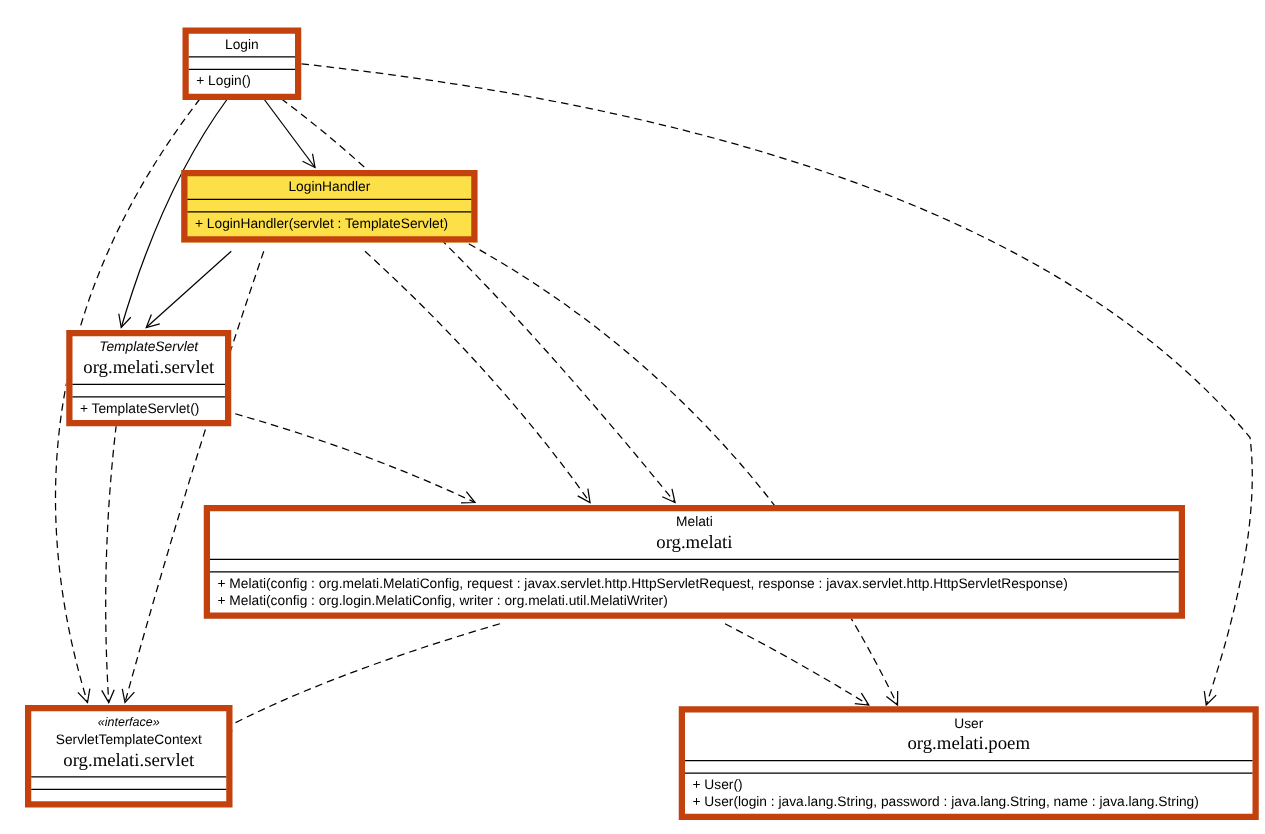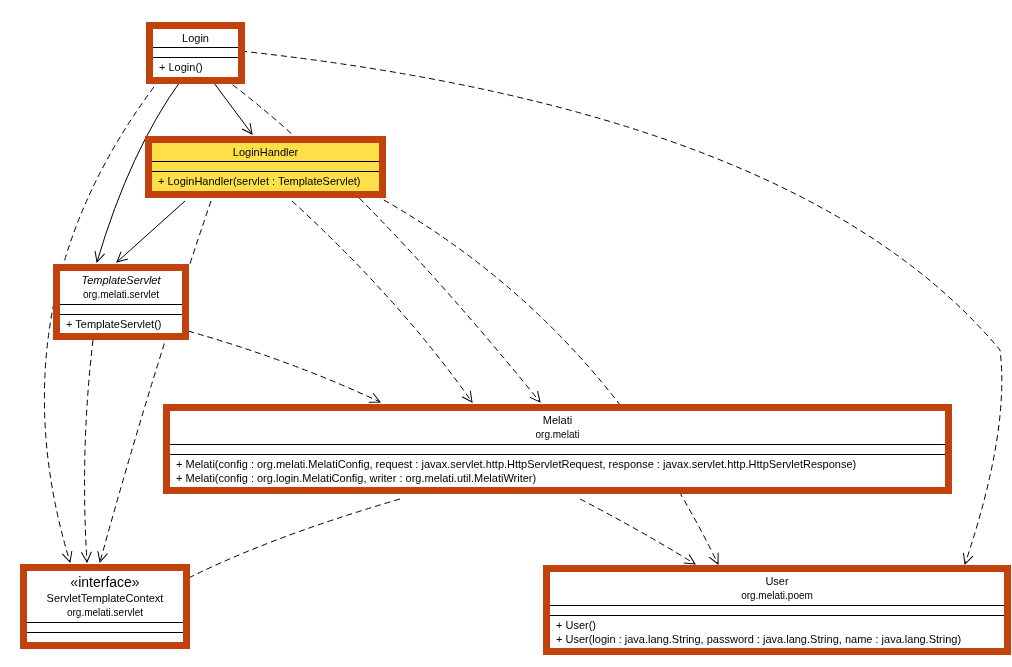--- a/index.html
+++ b/index.html
@@ -1,25 +1,25 @@
 <!DOCTYPE html>
 <html><head>
 <meta charset="utf-8">
 <style>
 body { margin:0; padding:0; font-family:Arial,Helvetica,sans-serif; background:#fff; }
 .canvas { position:relative; width:1012px; height:667px; }
-.uml-class { position:absolute; border:7px solid #c2410c; background:#fff; font-size:11px; }
+.uml-class { position:absolute; border:5px solid #c2410c; background:#fff; font-size:11px; }
 .uml-class.highlight { background:#fde047; }
 .uml-class .row { border-bottom:1px solid #000; padding:2px 6px; text-align:center; line-height:1.3; }
 .uml-class .row.empty { height:9px; padding:0; }
 .uml-class .row:last-child { border-bottom:none; }
 .uml-class .row.left { text-align:left; }
 .uml-class .name { font-weight:normal; }
-.uml-class .pkg { font-size:10px; }
-.uml-class .stereo { font-size:14px; }
+.uml-class .pkg { font-size:15px;font-family:Liberation Serif, serif; }
+.uml-class .stereo { font-size:10px;font-style:italic; }
 .uml-class .italic { font-style:italic; }
 svg.edges { position:absolute; top:0; left:0; width:1012px; height:667px; pointer-events:none; }
 </style>
 </head>
 <body>
 
 <div class="canvas">
 
   <svg class="edges">
     <defs>

